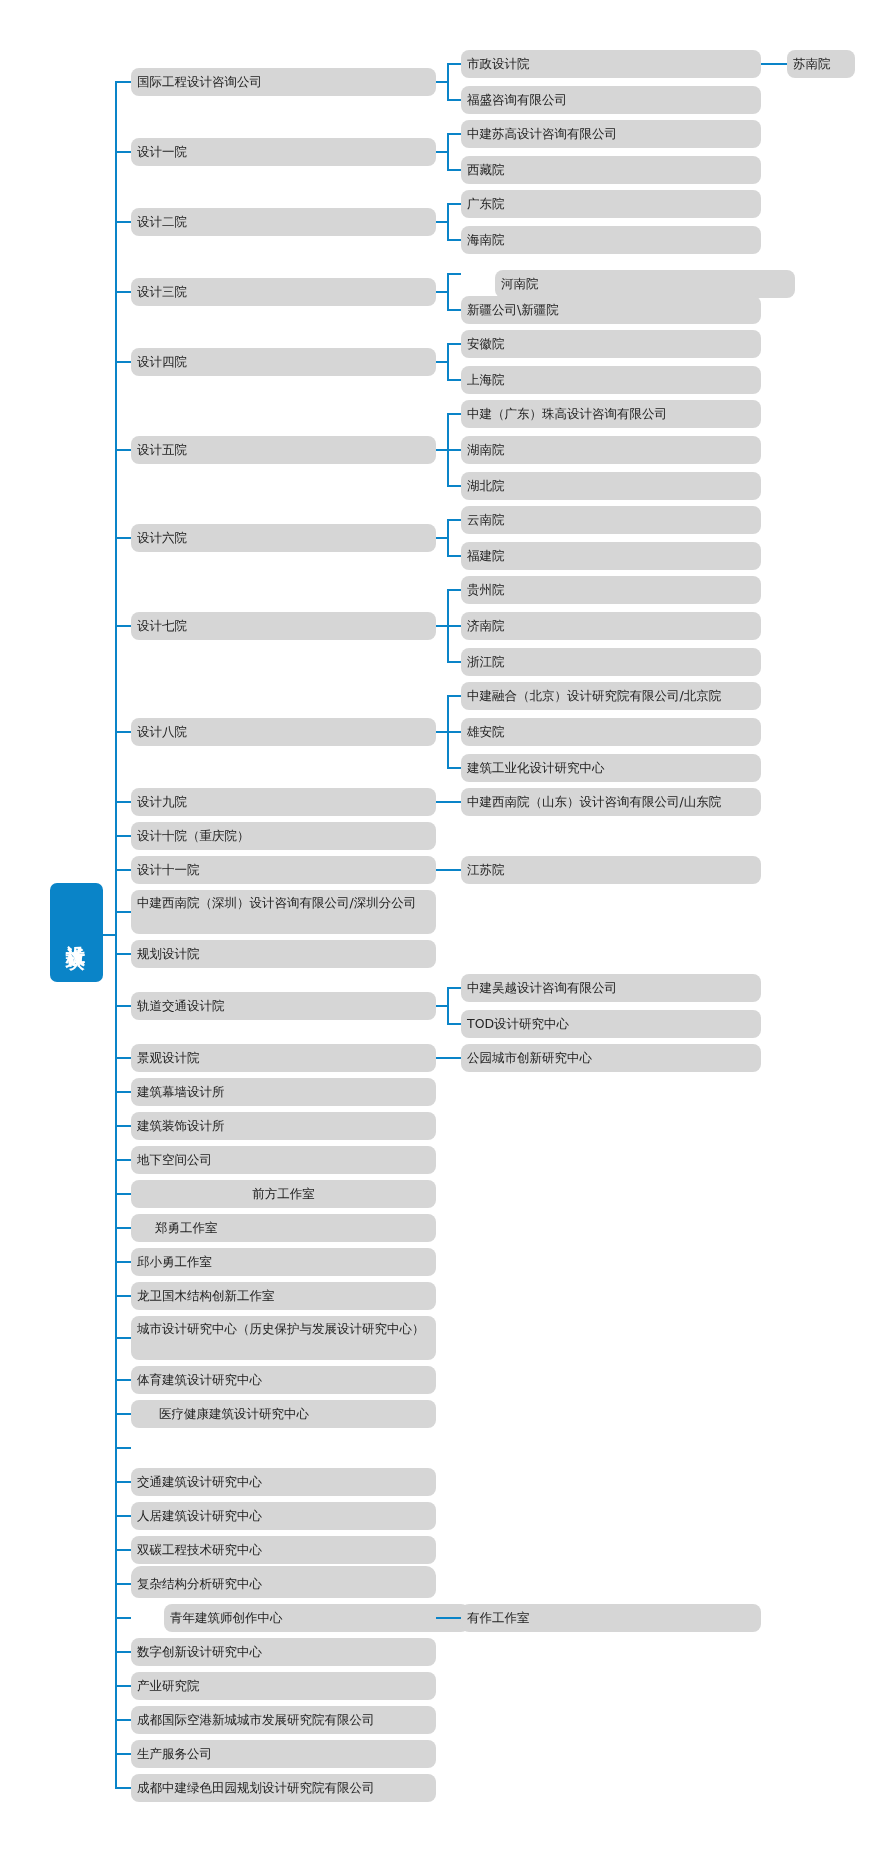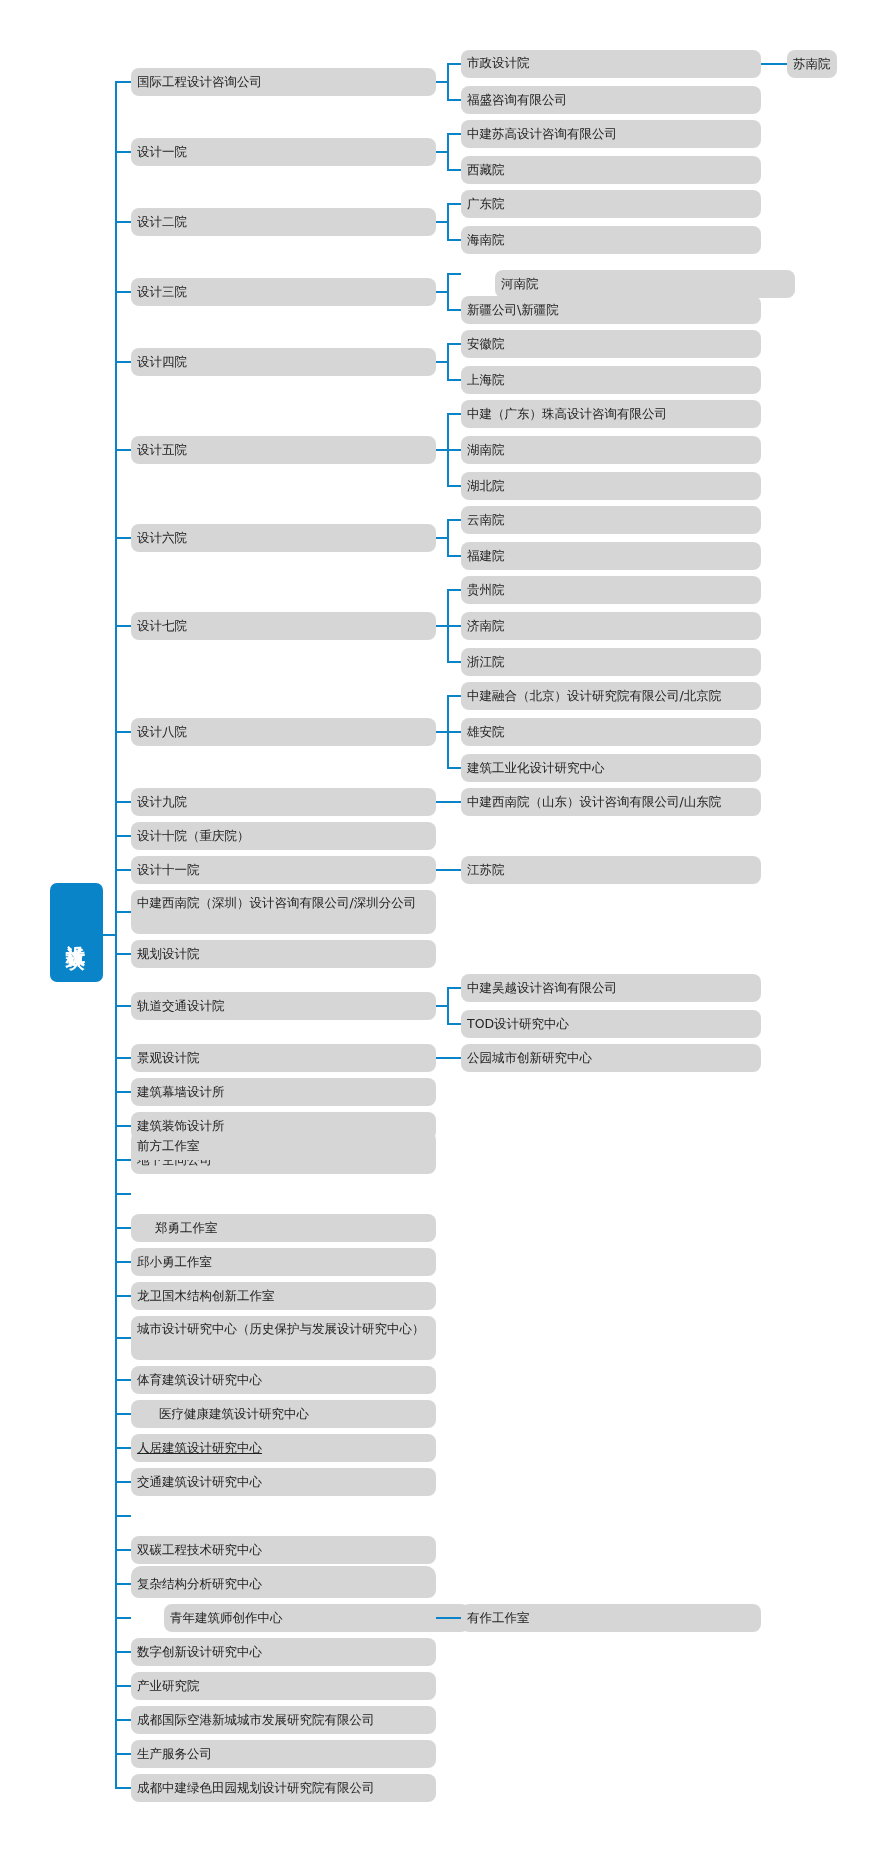--- a/index.html
+++ b/index.html
@@ -10,21 +10,21 @@
           display:flex; align-items:center; justify-content:center;
           font-size:19px; line-height:24px; text-align:center;
           writing-mode:vertical-rl; letter-spacing:2px; font-weight:bold; }
   .box { position:absolute; background:#d6d6d6; border-radius:8px;
          color:#222; font-size:12.5px; line-height:16px;
          padding:6px 6px 0 6px; box-sizing:border-box; height:28px;
          white-space:nowrap; overflow:hidden; }
   .box.two { height:44px; white-space:normal; padding-top:5px; word-break:break-all; }
   .l1 { left:131px; width:305px; }
   .l2 { left:461px; width:300px; }
-  .l3 { left:787px; width:50px; }
+  .l3 { left:787px; width:68px; }
   .ln { position:absolute; background:#0a84c8; }
   .h { height:2px; }
   .v { width:2px; }
 </style>
 </head>
 <body>
 
 <div class="ln v" style="left:115px;top:81px;height:1708px;"></div>
 <div class="ln h" style="left:103px;top:934px;width:13px;"></div>
 
@@ -32,21 +32,21 @@
     <span>设计板块</span>
   </div>
 
 <div id="tree">
     <div class="ln h" style="left:116px;top:81px;width:15px;"></div>
     <div class="box l1" style="top:68px;">国际工程设计咨询公司</div>
     <div class="ln h" style="left:436px;top:81px;width:12px;"></div>
     <div class="ln v" style="left:447px;top:63px;height:38px;"></div>
     <div class="ln h" style="left:447px;top:63px;width:14px;"></div>
     <div class="ln h" style="left:447px;top:99px;width:14px;"></div>
-    <div class="box l2" style="top:50px;font-family:Liberation Mono, monospace;">市政设计院</div>
+    <div class="box l2" style="top:50px;">市政设计院</div>
     <div class="box l2" style="top:86px;">福盛咨询有限公司</div>
     <div class="ln h" style="left:116px;top:151px;width:15px;"></div>
     <div class="box l1" style="top:138px;">设计一院</div>
     <div class="ln h" style="left:436px;top:151px;width:12px;"></div>
     <div class="ln v" style="left:447px;top:133px;height:38px;"></div>
     <div class="ln h" style="left:447px;top:133px;width:14px;"></div>
     <div class="ln h" style="left:447px;top:169px;width:14px;"></div>
     <div class="box l2" style="top:120px;">中建苏高设计咨询有限公司</div>
     <div class="box l2" style="top:156px;">西藏院</div>
     <div class="ln h" style="left:116px;top:221px;width:15px;"></div>
@@ -137,35 +137,35 @@
     <div class="box l1" style="top:1044px;">景观设计院</div>
     <div class="ln h" style="left:436px;top:1057px;width:25px;"></div>
     <div class="box l2" style="top:1044px;">公园城市创新研究中心</div>
     <div class="ln h" style="left:116px;top:1091px;width:15px;"></div>
     <div class="box l1" style="top:1078px;">建筑幕墙设计所</div>
     <div class="ln h" style="left:116px;top:1125px;width:15px;"></div>
     <div class="box l1" style="top:1112px;">建筑装饰设计所</div>
     <div class="ln h" style="left:116px;top:1159px;width:15px;"></div>
     <div class="box l1" style="top:1146px;">地下空间公司</div>
     <div class="ln h" style="left:116px;top:1193px;width:15px;"></div>
-    <div class="box l1" style="top:1132px;">前方工作室</div>
+    <div class="box l1" style="top:1180px;text-align:center;">前方工作室</div>
     <div class="ln h" style="left:116px;top:1227px;width:15px;"></div>
     <div class="box l1" style="top:1214px;padding-left:24px;">郑勇工作室</div>
     <div class="ln h" style="left:116px;top:1261px;width:15px;"></div>
     <div class="box l1" style="top:1248px;">邱小勇工作室</div>
     <div class="ln h" style="left:116px;top:1295px;width:15px;"></div>
     <div class="box l1" style="top:1282px;">龙卫国木结构创新工作室</div>
     <div class="ln h" style="left:116px;top:1337px;width:15px;"></div>
     <div class="box l1 two" style="top:1316px;">城市设计研究中心（历史保护与发展设计研究中心）</div>
     <div class="ln h" style="left:116px;top:1379px;width:15px;"></div>
     <div class="box l1" style="top:1366px;">体育建筑设计研究中心</div>
     <div class="ln h" style="left:116px;top:1413px;width:15px;"></div>
     <div class="box l1" style="top:1400px;padding-left:28px;">医疗健康建筑设计研究中心</div>
     <div class="ln h" style="left:116px;top:1447px;width:15px;"></div>
-    <div class="box l1" style="top:1434px;text-decoration:underline;">人居建筑设计研究中心</div>
+    <div class="box l1" style="top:1502px;">人居建筑设计研究中心</div>
     <div class="ln h" style="left:116px;top:1481px;width:15px;"></div>
     <div class="box l1" style="top:1468px;">交通建筑设计研究中心</div>
     <div class="ln h" style="left:116px;top:1515px;width:15px;"></div>
     <div class="box l1" style="top:1566px;border-radius:10px;">产城规划研究中心</div>
     <div class="ln h" style="left:116px;top:1549px;width:15px;"></div>
     <div class="box l1" style="top:1536px;">双碳工程技术研究中心</div>
     <div class="ln h" style="left:116px;top:1583px;width:15px;"></div>
     <div class="box l1" style="top:1570px;">复杂结构分析研究中心</div>
     <div class="ln h" style="left:116px;top:1617px;width:15px;"></div>
     <div class="box l1" style="top:1604px;margin-left:33px;">青年建筑师创作中心</div>

